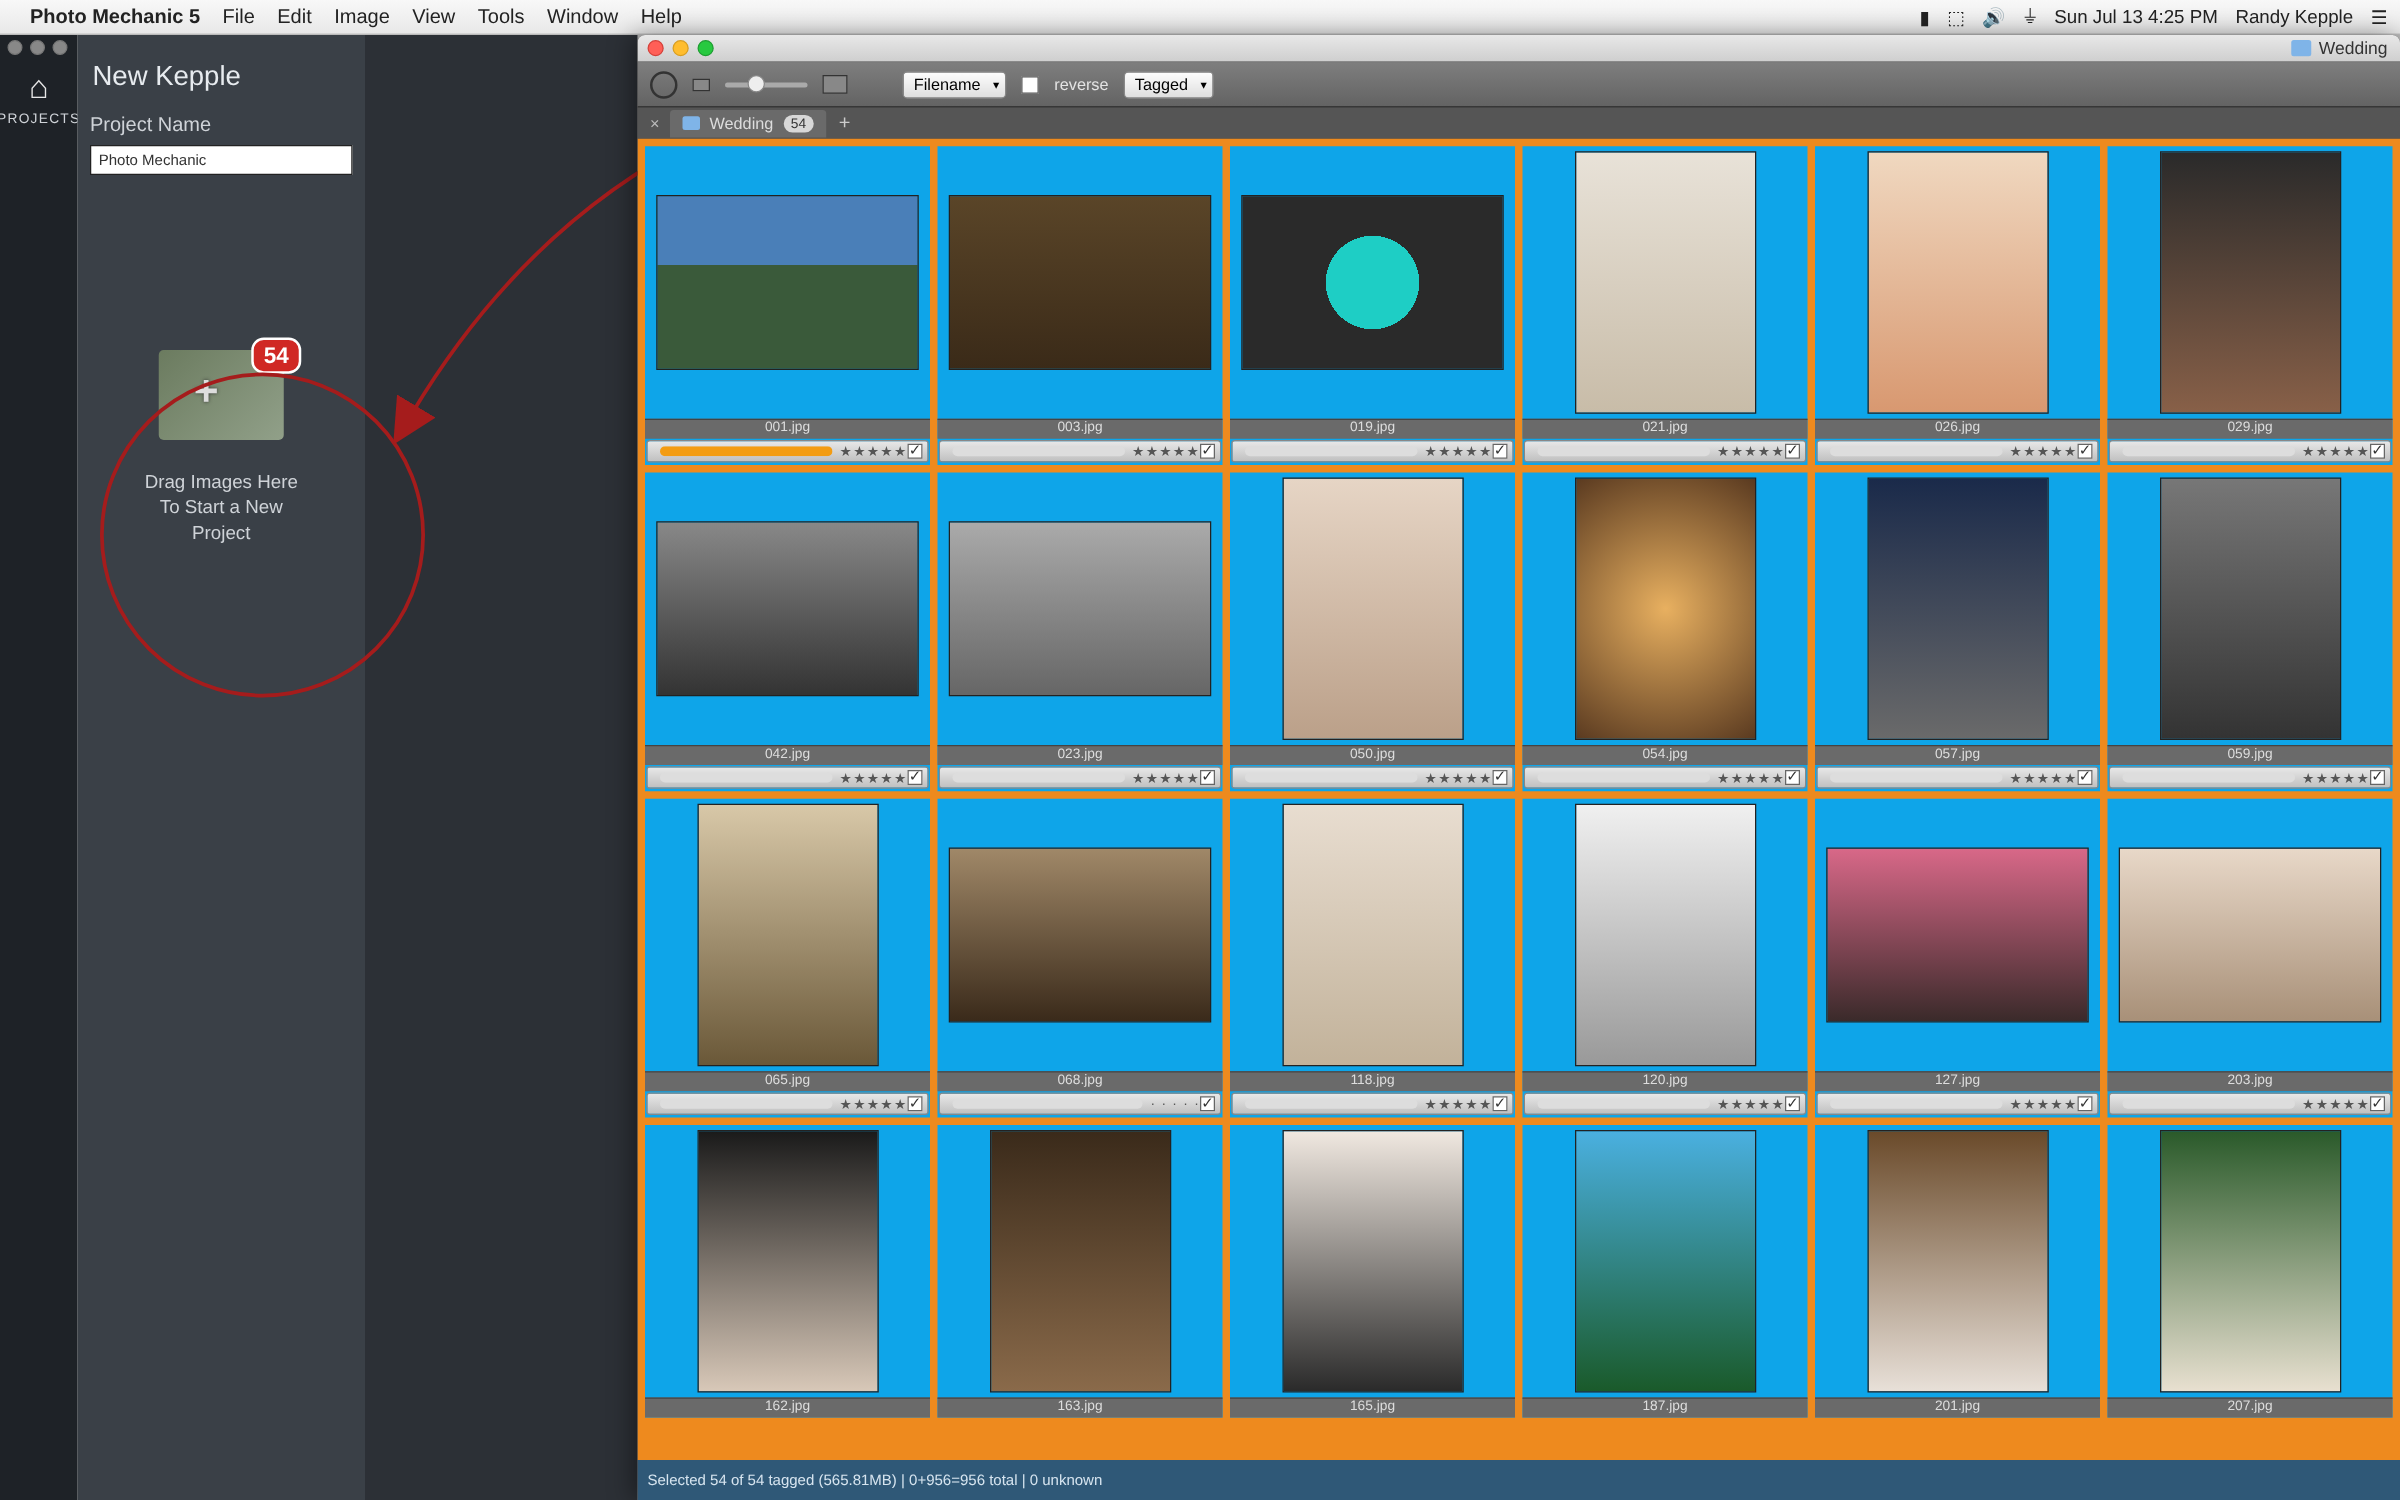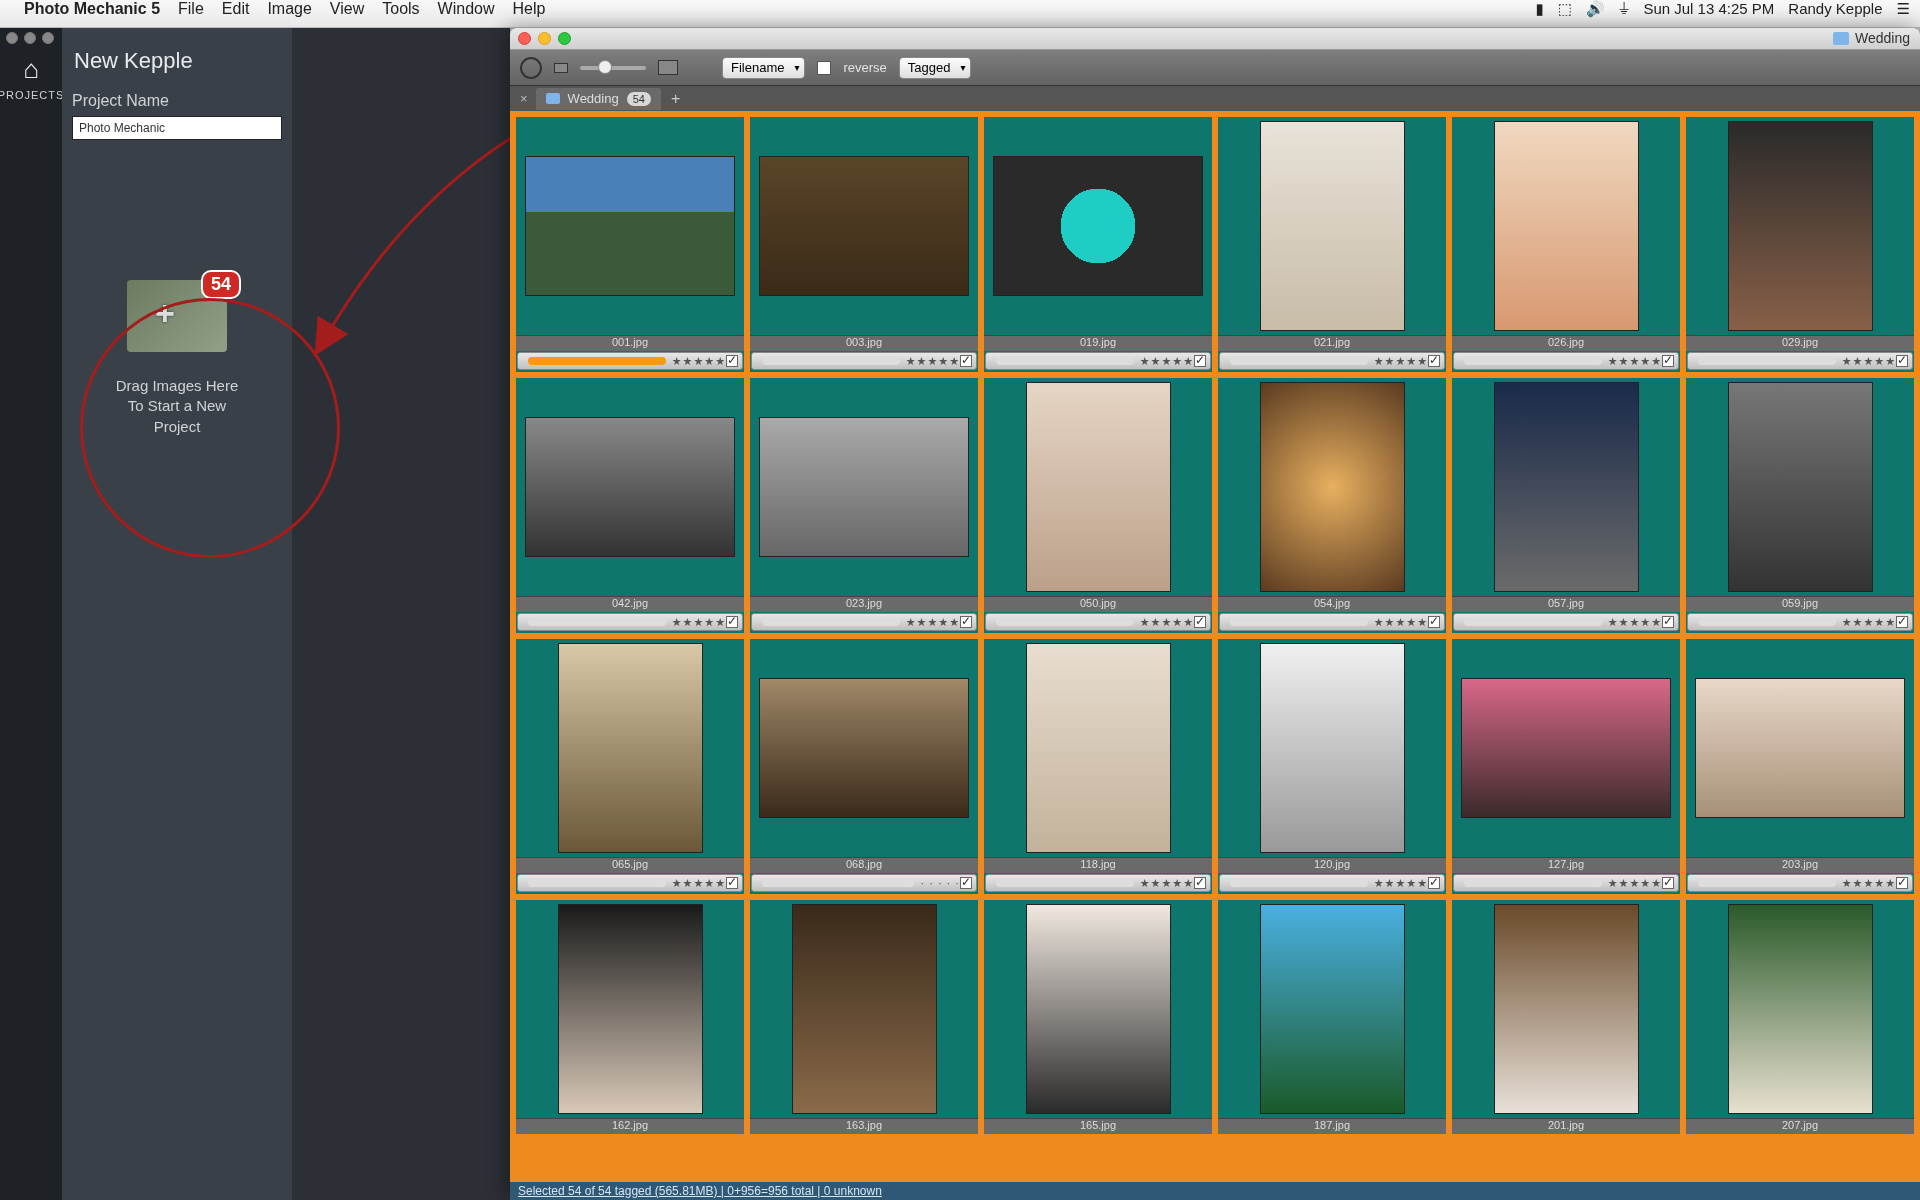--- a/index.html
+++ b/index.html
@@ -1,19 +1,19 @@
 <!DOCTYPE html>
 <html><head>
 <meta charset="utf-8">
 <style>
 * { margin: 0; padding: 0; box-sizing: border-box; font-family: -apple-system, "Helvetica Neue", Arial, sans-serif; }
 body { width: 1920px; height: 1200px; background: #b8b8b8; overflow: hidden; position: relative; }
 
 
-.menubar { height: 28px; background: linear-gradient(#f8f8f8,#e8e8e8); border-bottom:1px solid #bbb; display:flex; align-items:flex-start; padding:0 10px; font-size:16px; color:#222; }
+.menubar { height: 28px; background: linear-gradient(#f8f8f8,#e8e8e8); border-bottom:1px solid #bbb; display:flex; align-items:center; padding:0 10px; font-size:16px; color:#222; }
 .menubar .apple { font-size:18px; margin-right:14px; }
 .menubar .app { font-weight:bold; margin-right:18px; }
 .menubar .m { margin-right:18px; cursor:default; }
 .menubar .spacer { flex:1; }
 .menubar .r { margin-left:14px; font-size:15px; }
 
 
 .leftapp { position:absolute; left:0; top:28px; width:510px; height:1172px; background:#d2d2d2; display:flex; }
 .leftapp .traffic { position:absolute; left:6px; top:4px; display:flex; gap:6px; }
 .tdot { width:12px;height:12px;border-radius:50%; background:#888; border:1px solid #777;}
@@ -51,34 +51,34 @@
 .select { height:22px; background:linear-gradient(#fdfdfd,#dedede); border:1px solid #888; border-radius:4px; padding:0 20px 0 8px; font-size:13px; position:relative; display:flex;align-items:center;justify-content:flex-end;}
 .select .chev { position:absolute; right:5px; font-size:10px;}
 .chk { width:14px;height:14px;border:1px solid #555;background:#fff;}
 .tlabel { font-size:13px; color:#e4e4e4;}
 .pm .tabbar { height:25px; background:#555; display:flex; align-items:center; padding:0 4px; gap:2px;}
 .tabbar .closex { color:#bbb; font-size:13px; padding:0 6px;}
 .tabbar .tab { background:#6a6a6a; height:22px; display:flex; align-items:center; padding:0 10px; gap:8px; border-radius:3px 3px 0 0; font-size:13px; color:#ddd;}
 .tab .count { background:#d8d8d8; color:#333; font-size:11px; padding:1px 6px; border-radius:8px;}
 .tabbar .plus { color:#ccc; font-size:16px; padding:0 8px;}
 .pm .grid { flex:1; background:#ee8a1e; overflow:auto; padding:6px 6px 0 6px; display:grid; grid-template-columns:repeat(6,1fr); gap:6px; align-content:start;}
-.cell { background:#0f766e; display:flex; flex-direction:column; }
+.cell { background:#0ea5e9; display:flex; flex-direction:column; }
 .thumb { flex:1; min-height:210px; display:flex; align-items:center; justify-content:center; padding:4px;}
 .img { max-width:100%; max-height:100%; background:#777; border:1px solid #222;}
 .img.land { width:210px; height:140px;}
 .img.port { width:145px; height:210px;}
 .img.bw { filter:grayscale(1);}
 .meta { background:#6a6a6a; height:16px; text-align:center; font-size:11px; color:#ddd; border-top:1px solid #444;}
 .bar { height:18px; background:linear-gradient(#e8e8e8,#c0c0c0); border:1px solid #888; border-radius:3px; margin:1px 1px 2px; display:flex; align-items:center; justify-content:space-between; padding:0 4px; font-size:11px; color:#555;}
 .bar .stars { letter-spacing:1px;}
 .bar .prog { flex:1; height:8px; background:#ddd; border-radius:4px; margin:0 6px; overflow:hidden;}
 .bar .fill { height:100%; background:#f39c12;}
 .bar .chkm { width:12px;height:12px;border:1px solid #666;background:#fff;position:relative;}
 .bar .chkm:after{content:"✓";position:absolute;left:0;top:-3px;font-size:12px;color:#333;}
-.pm .status { height:18px; background:#2f5877; color:#d6e4ef; font-size:12px; padding:0 8px; display:flex; align-items:center;text-decoration:underline;}
+.pm .status { height:32px; background:#2f5877; color:#d6e4ef; font-size:12px; padding:0 8px; display:flex; align-items:center;}
 
 
 .canvasbg { position:absolute; left:400px; top:230px; width:180px; height:700px; background:#d9d9d9;}
 
 
 .p1{background:linear-gradient(#4a7fb8 40%,#3a5a3a 40%);}
 .p2{background:linear-gradient(#5a4528,#3a2a18);}
 .p3{background:radial-gradient(circle at 50% 50%,#1ecec5 30%,#2a2a2a 30%);}
 .p4{background:linear-gradient(#e8e2d8,#c8bca8);}
 .p5{background:linear-gradient(#f0d8c0,#d89870);}

